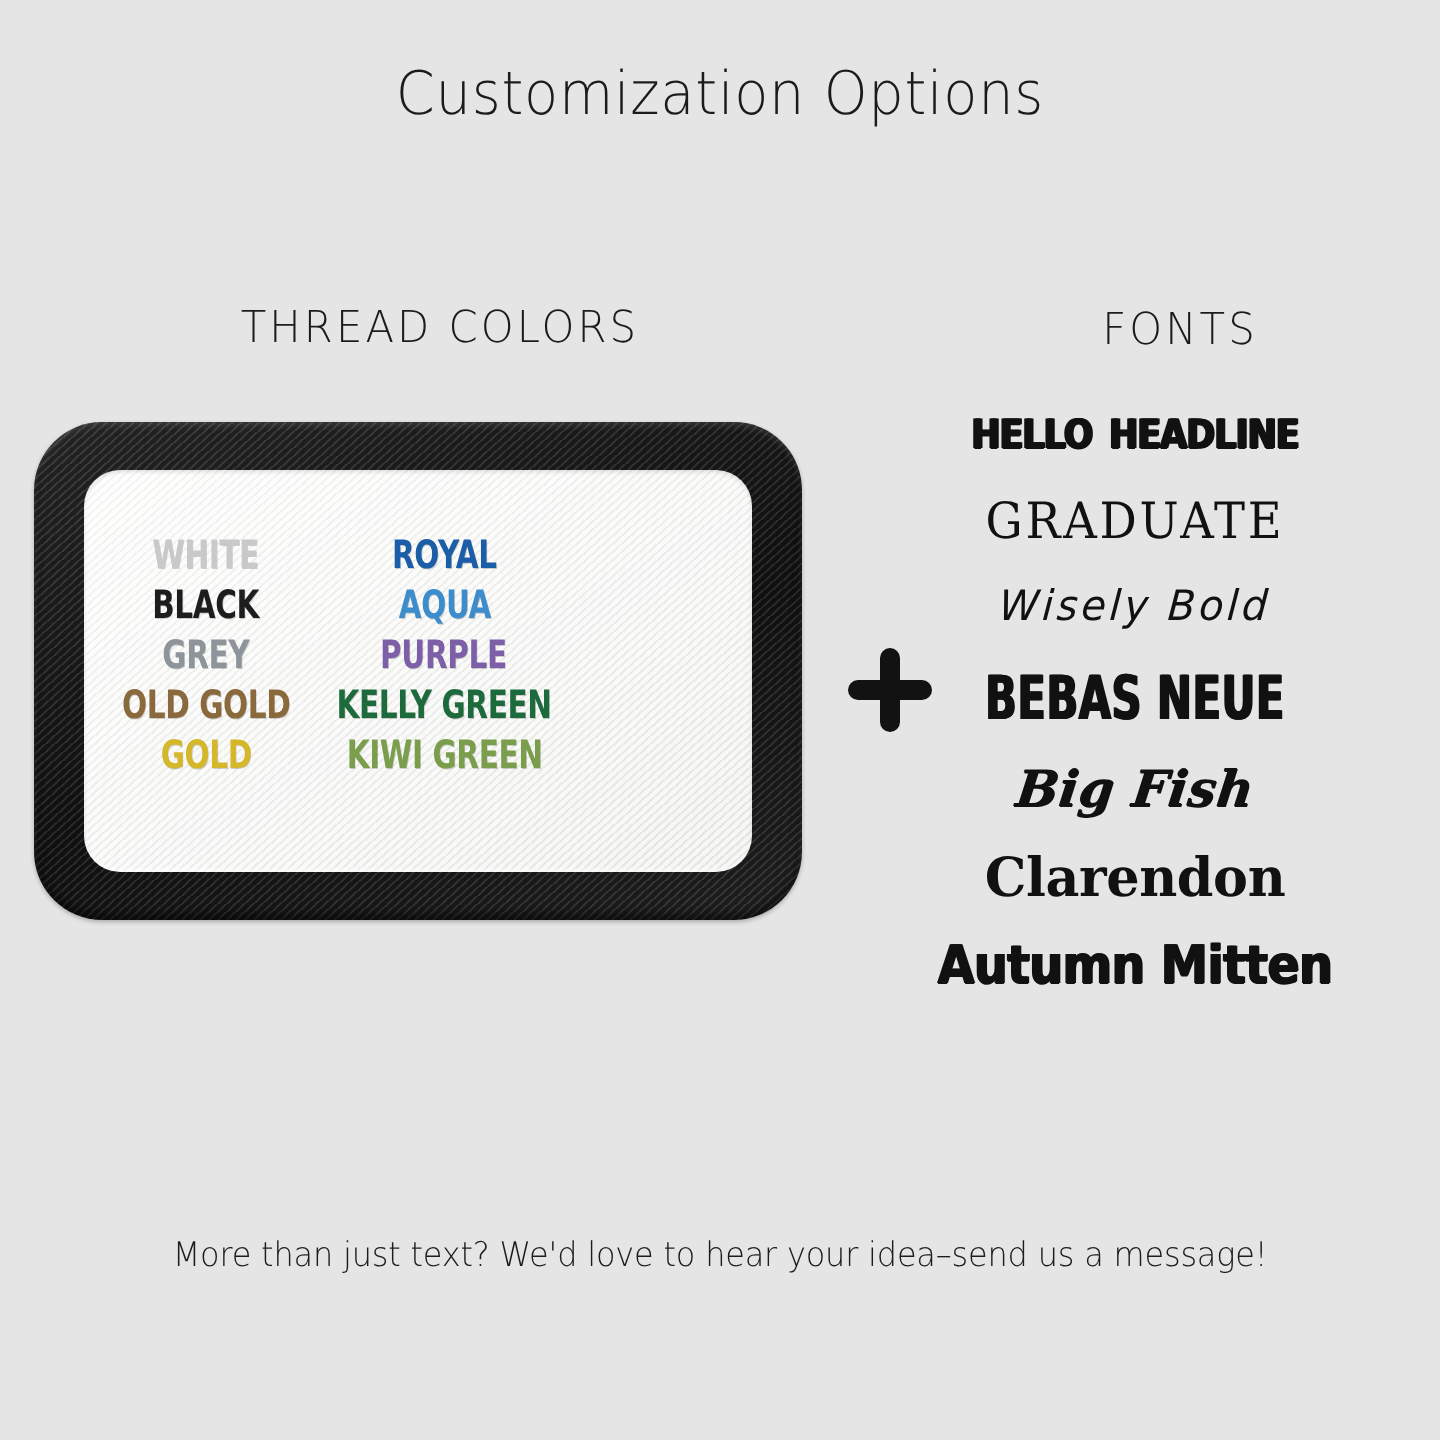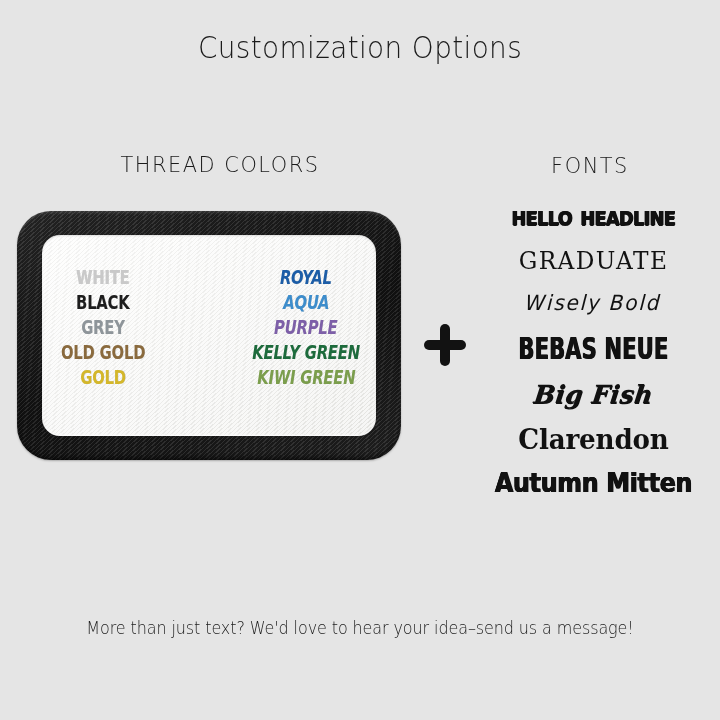--- a/index.html
+++ b/index.html
@@ -102,32 +102,32 @@
       inset 0 -1px 2px rgba(255,255,255,0.9);
     overflow: hidden;
   }
 
   .color-columns {
     position: absolute;
     left: 0;
     top: 30px;
     width: 100%;
     display: flex;
-    justify-content: space-between;
+    justify-content: flex-start;
     padding: 0 6px;
     box-sizing: border-box;
   }
   .color-col {
     display: flex;
     flex-direction: column;
     align-items: center;
   }
   .color-col.col-0 { width: 110px; }
   .color-col.col-1 { width: 112px; }
-  .color-col.col-2 { width: 128px; font-style: italic; }
+  .color-col.col-2 { width: 128px; }
 
   .color-word {
     font-family: "DejaVu Sans Condensed", "Liberation Sans Narrow", "Liberation Sans", sans-serif;
     font-weight: 700;
     font-size: 19.5px;
     line-height: 25px;
     letter-spacing: -0.2px;
     white-space: nowrap;
     transform: scaleX(0.84);
     text-shadow:
@@ -157,21 +157,21 @@
   .plus-sign .bar-v {
     left: 16px;
     top: 0;
     width: 10px;
     height: 42px;
   }
 
   
   .fonts-list {
     position: absolute;
-    left: 466px;
+    left: 440px;
     top: 196px;
     width: 255px;
     display: flex;
     flex-direction: column;
     align-items: center;
   }
   .font-sample {
     width: 100%;
     text-align: center;
     color: #111111;

